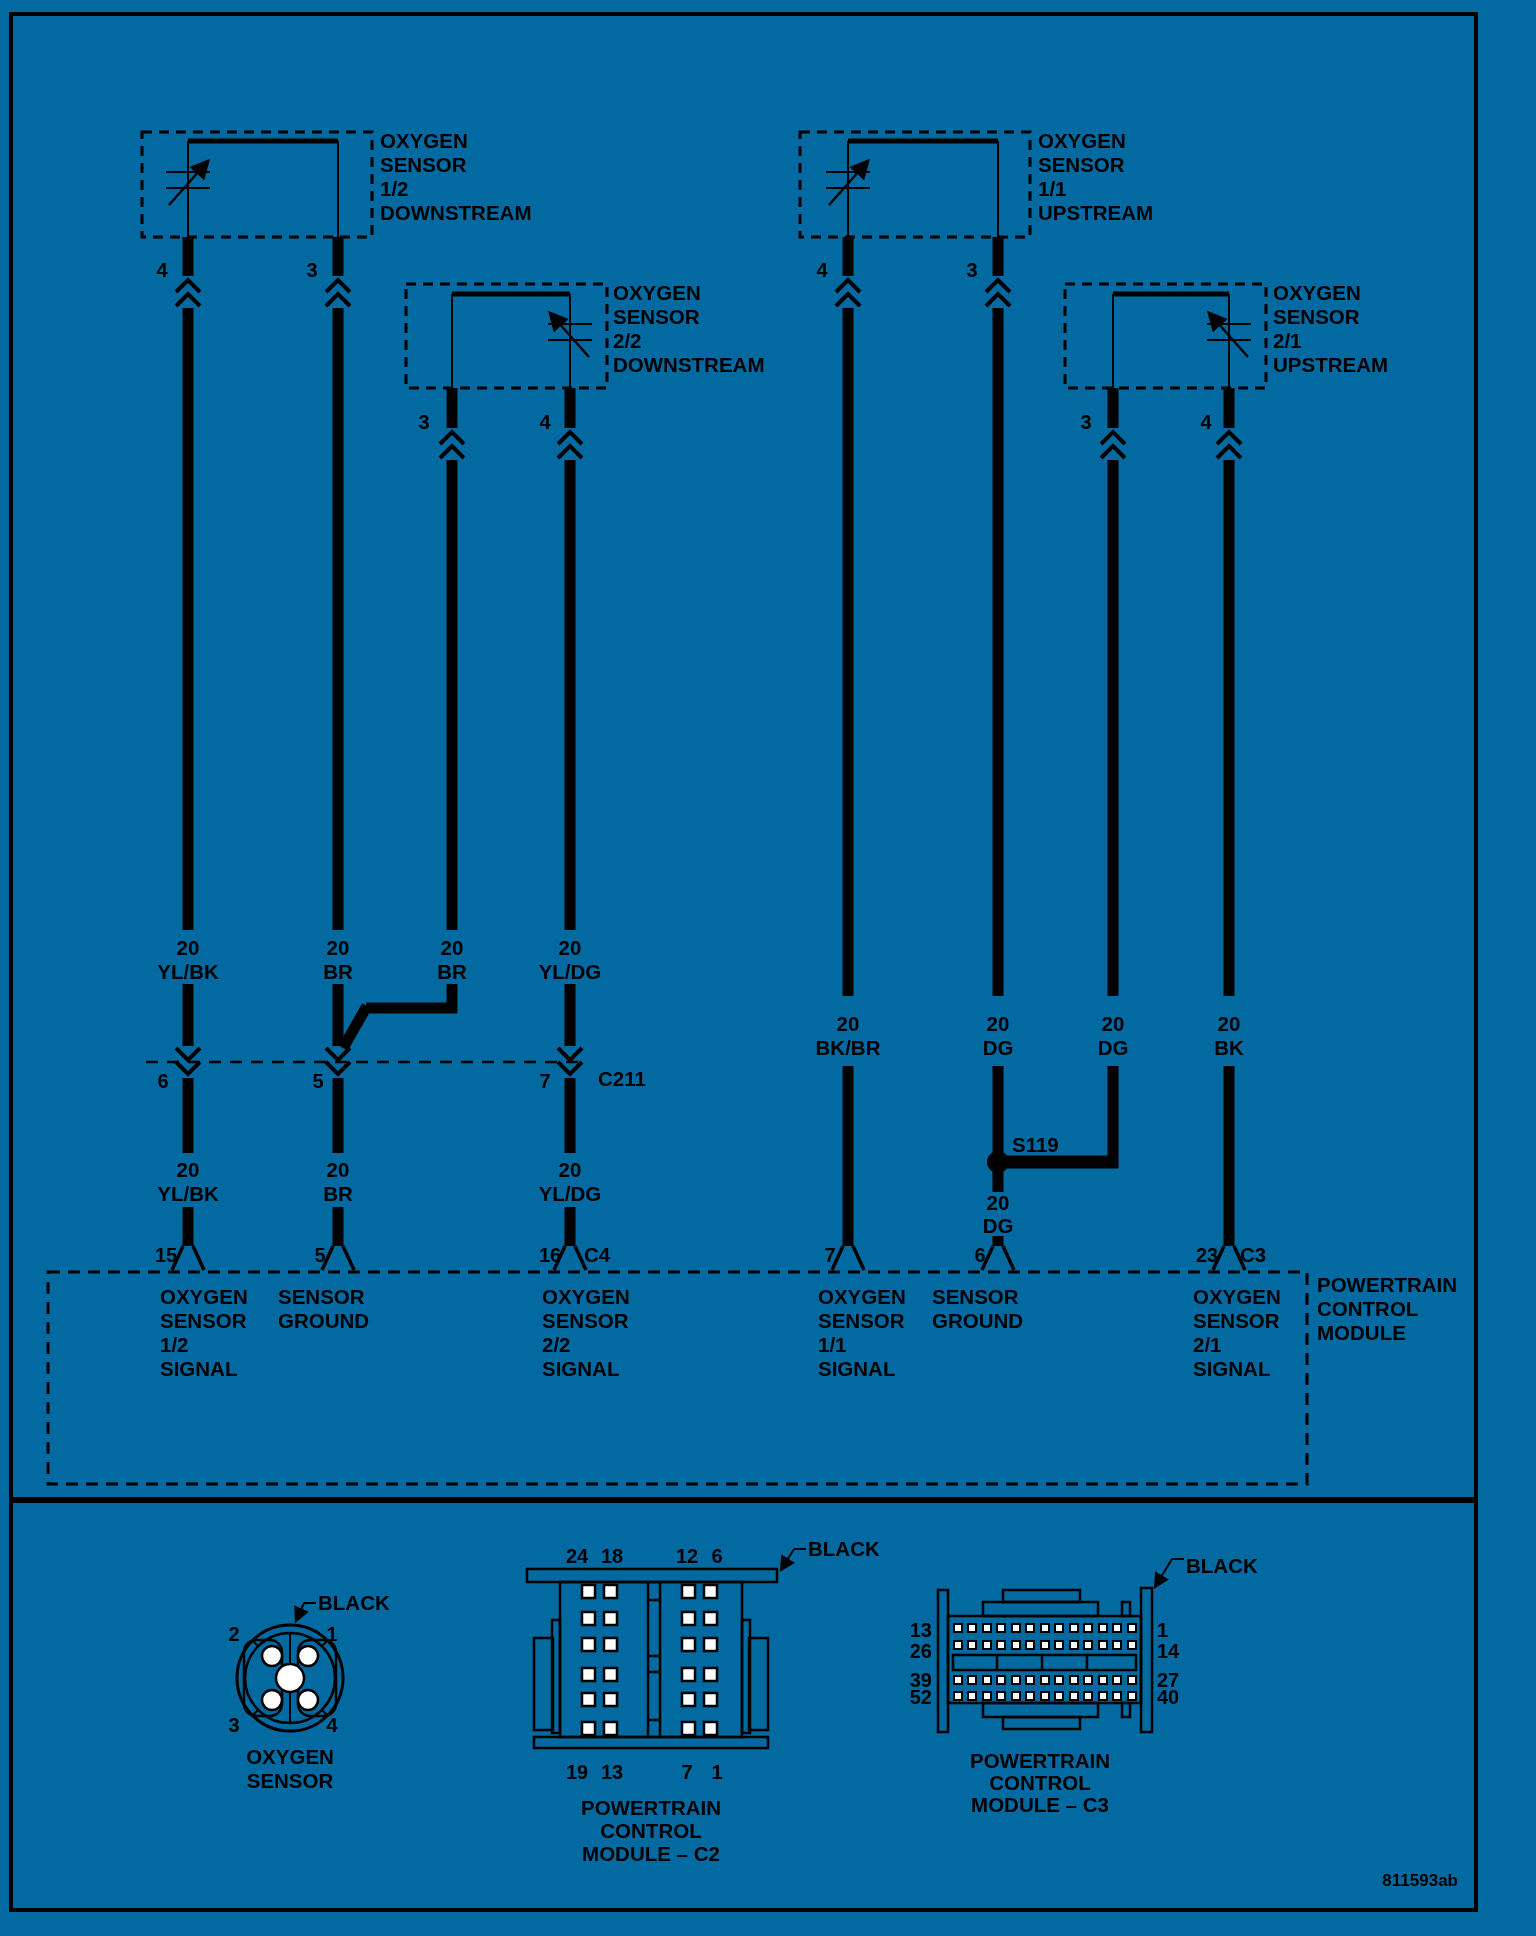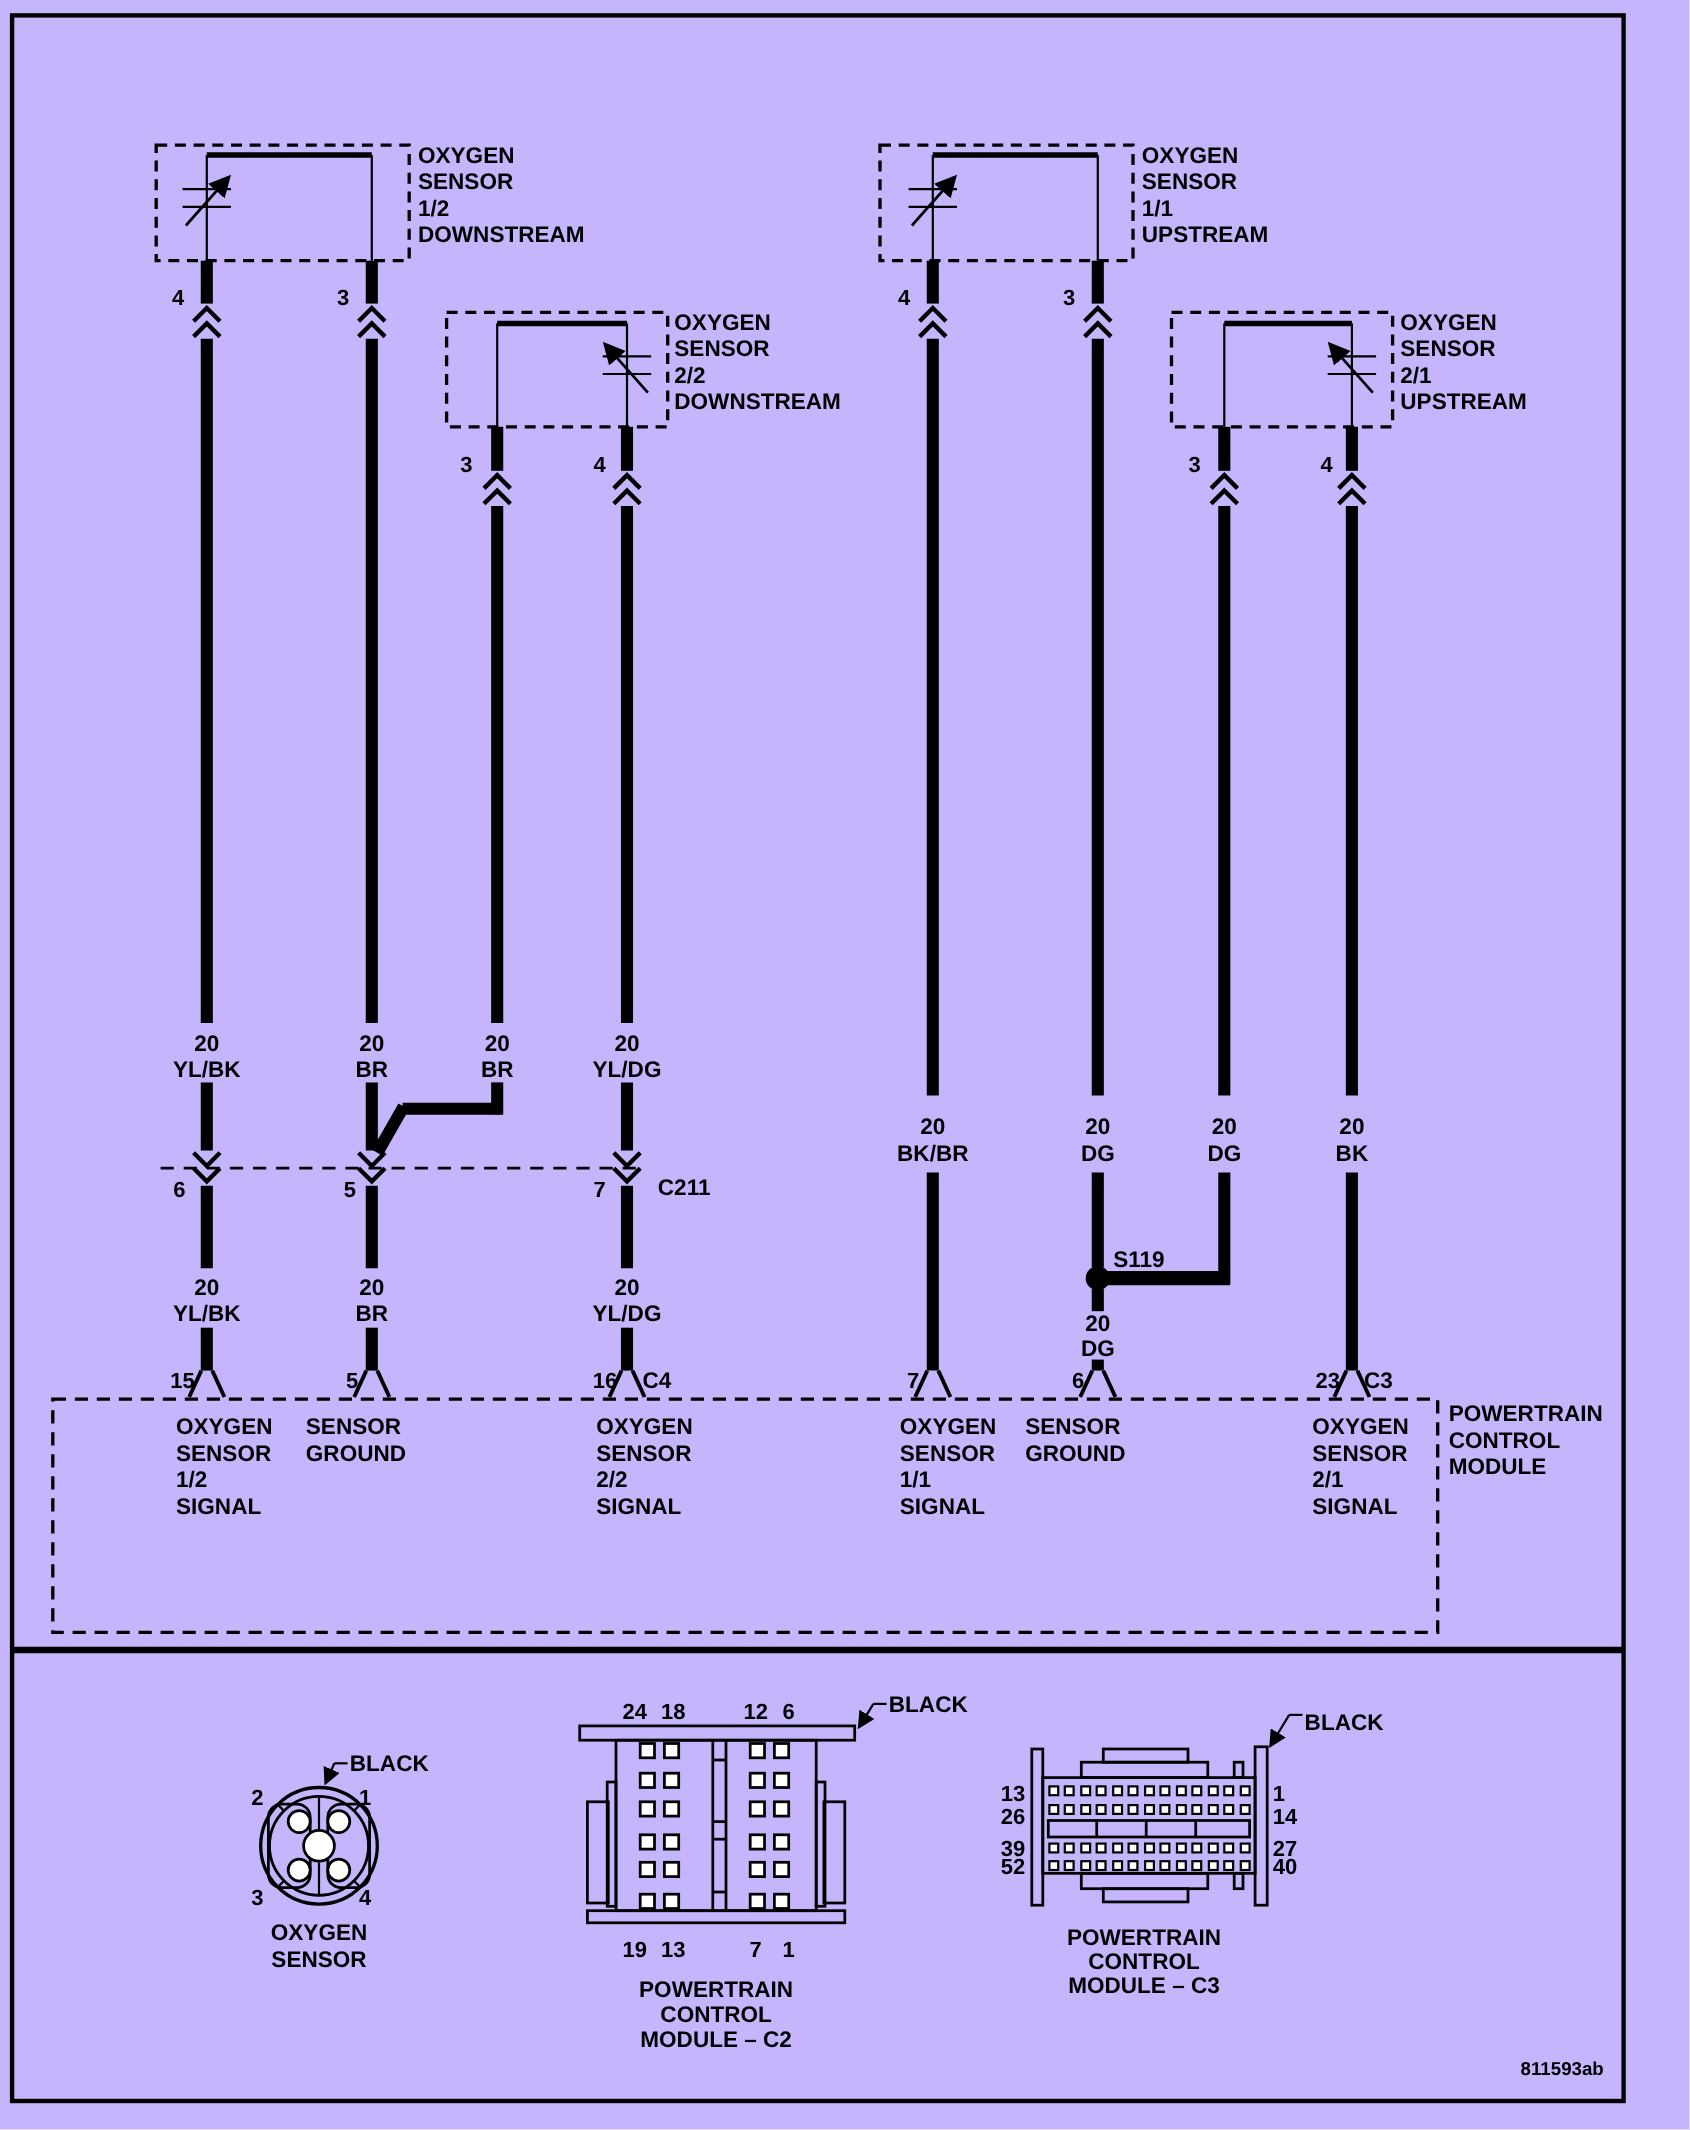--- a/index.html
+++ b/index.html
@@ -1,16 +1,16 @@
 <!DOCTYPE html>
 <html><head>
 <meta charset="utf-8">
 <style>
   html,body{margin:0;padding:0;background:#fff;}
-  .stage{width:1536px;height:1936px;position:relative;background:#c4b5fd;}
+  .stage{width:1536px;height:1936px;position:relative;background:#0369a1;}
   svg{display:block;}
   text{font-family:"Liberation Sans","DejaVu Sans",sans-serif;font-weight:bold;fill:#000;}
   .t{font-size:20.5px;}
   .tp{font-size:20px;}
   .tc{font-size:17px;}
   .mid{text-anchor:middle;}
   .end{text-anchor:end;}
   .ln{stroke:#000;fill:none;}
   .w11{stroke:#000;stroke-width:11;fill:none;}
   .w13{stroke:#000;stroke-width:13;fill:none;}

